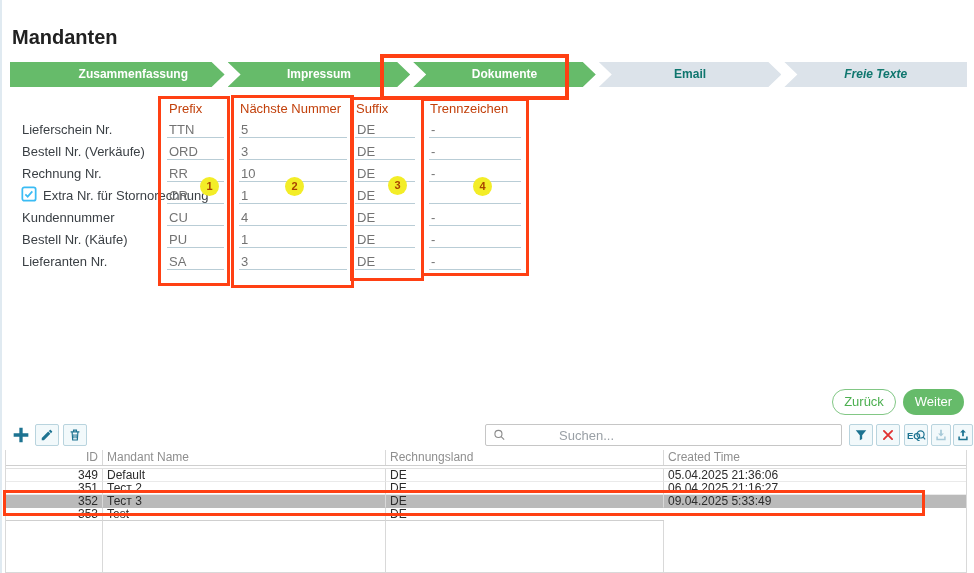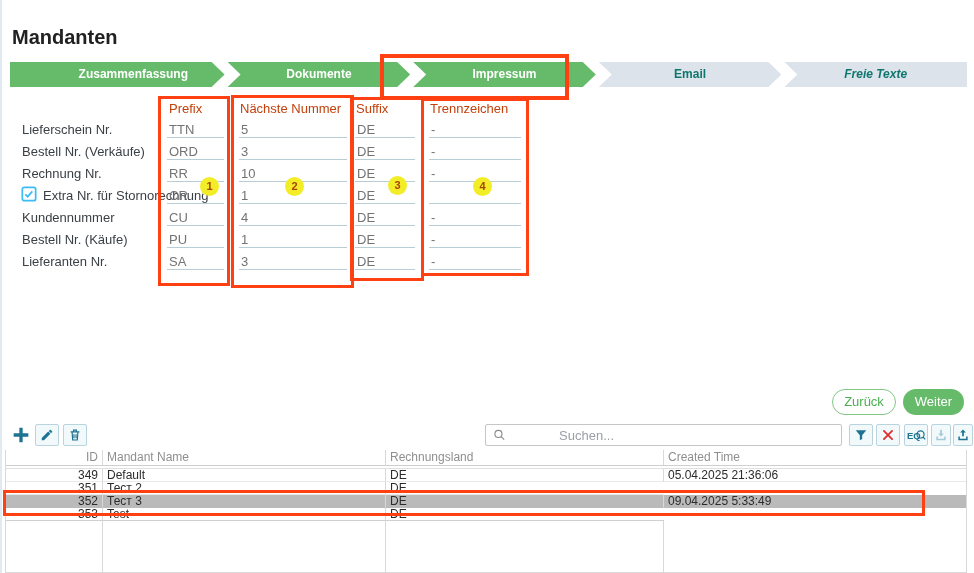--- a/index.html
+++ b/index.html
@@ -83,22 +83,22 @@
 </style>
 </head>
 <body>
 
 <div id="app">
 
   <h1 class="page-title">Mandanten</h1>
 
   <div class="wizard">
     <div class="step done first"><span>Zusammenfassung</span></div>
+    <div class="step done mid"><span>Impressum</span></div>
     <div class="step active mid"><span>Dokumente</span></div>
-    <div class="step done mid"><span>Impressum</span></div>
     <div class="step up mid"><span>Email</span></div>
     <div class="step up last"><span>Freie Texte</span></div>
   </div>
 
   <div class="fh h1">Prefix</div>
   <div class="fh h2">Nächste Nummer</div>
   <div class="fh h3">Suffix</div>
   <div class="fh h4">Trennzeichen</div>
 
   <div class="frow" style="top:119px">
@@ -237,20 +237,21 @@
       <div class="tr">
         <div class="td ralign">349</div>
         <div class="td">Default</div>
         <div class="td">DE</div>
         <div class="td">05.04.2025 21:36:06</div>
       </div>
       <div class="tr">
         <div class="td ralign">351</div>
         <div class="td">Тест 2</div>
         <div class="td">DE</div>
+        <div class="td">06.04.2025 21:16:27</div>
       </div>
       <div class="tr selected">
         <div class="td ralign">352</div>
         <div class="td">Тест 3</div>
         <div class="td">DE</div>
         <div class="td">09.04.2025 5:33:49</div>
       </div>
       <div class="tr lastdata">
         <div class="td ralign">353</div>
         <div class="td">Test</div>

